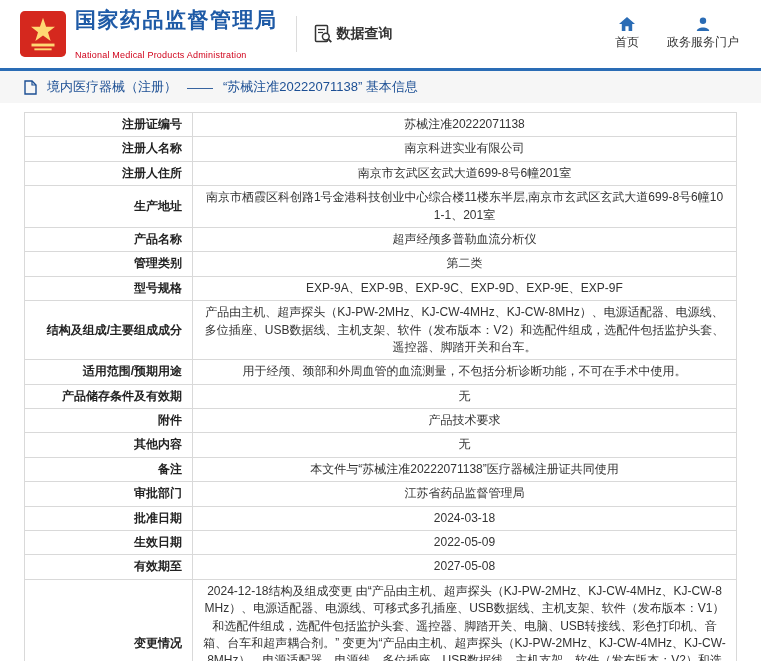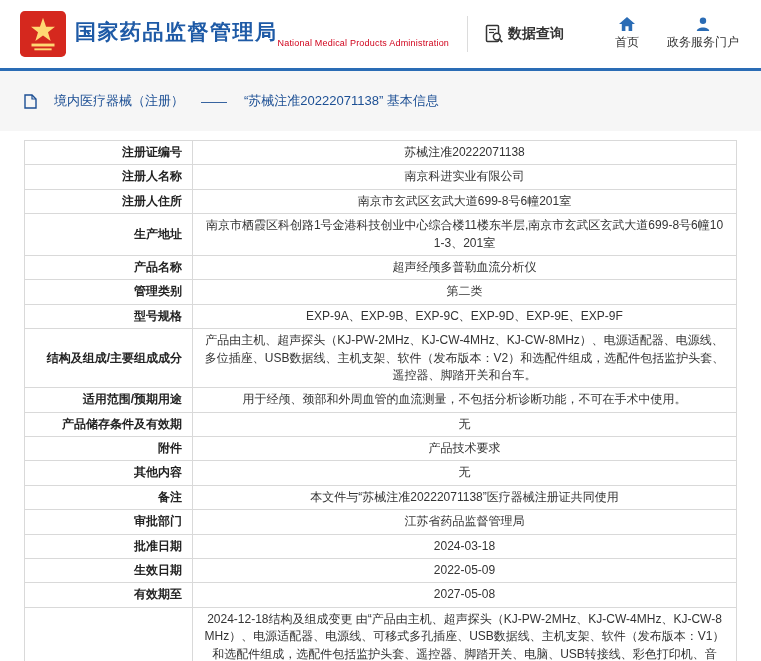--- a/index.html
+++ b/index.html
@@ -14,21 +14,21 @@
 
   
   .header {
     height: 68px;
     display: flex;
     align-items: center;
     padding: 0 14px 0 20px;
     background: #fff;
   }
   .logo-svg { width: 46px; height: 46px; display: block; }
-  .title-block { display: flex; margin-left: 9px; }
+  .title-block { display: flex; flex-direction: column; margin-left: 9px; }
   .org-cn {
     color: #1e5aa6;
     font-size: 21px;
     font-weight: bold;
     letter-spacing: 1.5px;
     line-height: 1.1;
     white-space: nowrap;
   }
   .org-en {
     color: #d0021b;
@@ -48,22 +48,22 @@
   .nav-item {
     display: flex; flex-direction: column; align-items: center; gap: 3px;
     font-size: 12px; color: #333; cursor: pointer; white-space: nowrap;
   }
 
   .blue-line { height: 3px; background: #2a6cb5; }
 
   
   .breadcrumb {
     background: #f6f6f6;
-    padding: 21px 24px;
-    display: flex; align-items: center; gap: 17px;
+    padding: 7px 24px;
+    display: flex; align-items: center; gap: 10px;
     color: #1c4f94;
     font-size: 13px;
     white-space: nowrap;
   }
   .breadcrumb .sep { color: #1c4f94; }
 
   
   .content { padding: 9px 24px 10px; background: #fff; }
   table.info { width: 100%; border-collapse: collapse; font-size: 12px; color: #333; table-layout: fixed; }
   .info th, .info td {
@@ -147,21 +147,21 @@
         <tr>
     <th>注册人名称</th>
     <td>南京科进实业有限公司</td>
   </tr>
         <tr>
     <th>注册人住所</th>
     <td>南京市玄武区玄武大道699-8号6幢201室</td>
   </tr>
         <tr>
     <th>生产地址</th>
-    <td>南京市栖霞区科创路1号金港科技创业中心综合楼11楼东半层,南京市玄武区玄武大道699-8号6幢101-3、201室</td>
+    <td>南京市栖霞区科创路1号金港科技创业中心综合楼11楼东半层,南京市玄武区玄武大道699-8号6幢101-1、201室</td>
   </tr>
         <tr>
     <th>产品名称</th>
     <td>超声经颅多普勒血流分析仪</td>
   </tr>
         <tr>
     <th>管理类别</th>
     <td>第二类</td>
   </tr>
         <tr>

